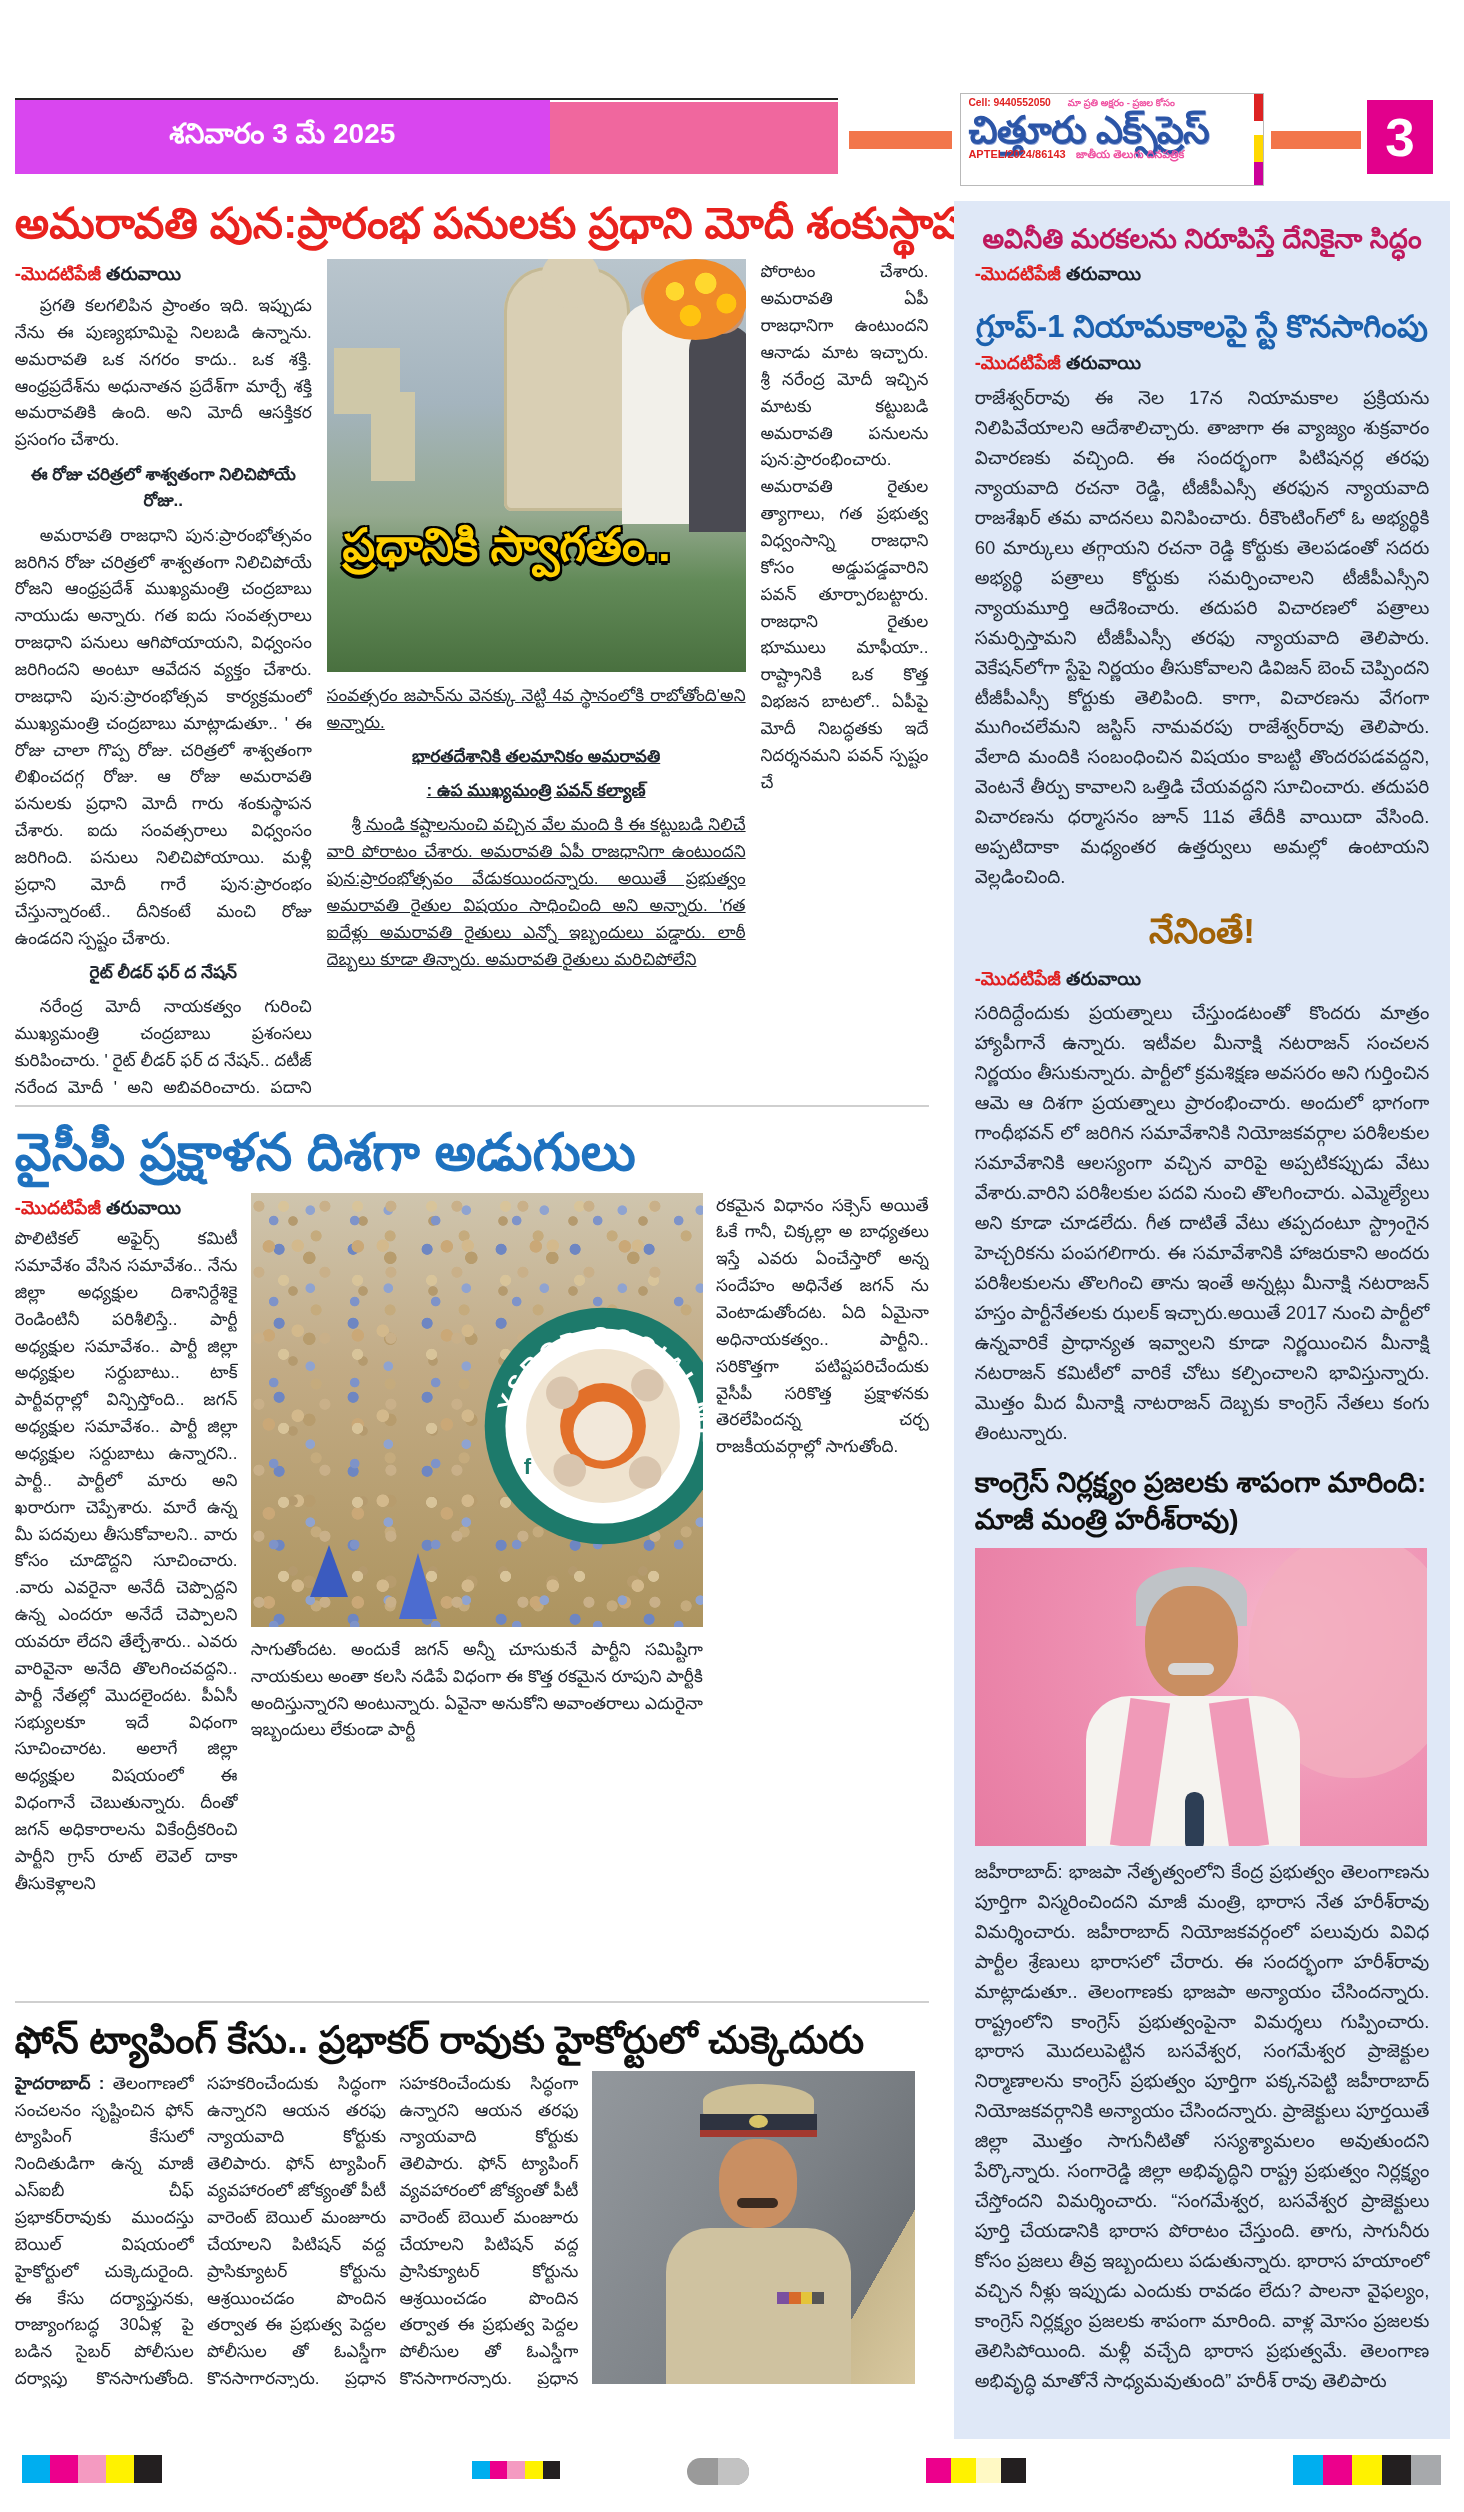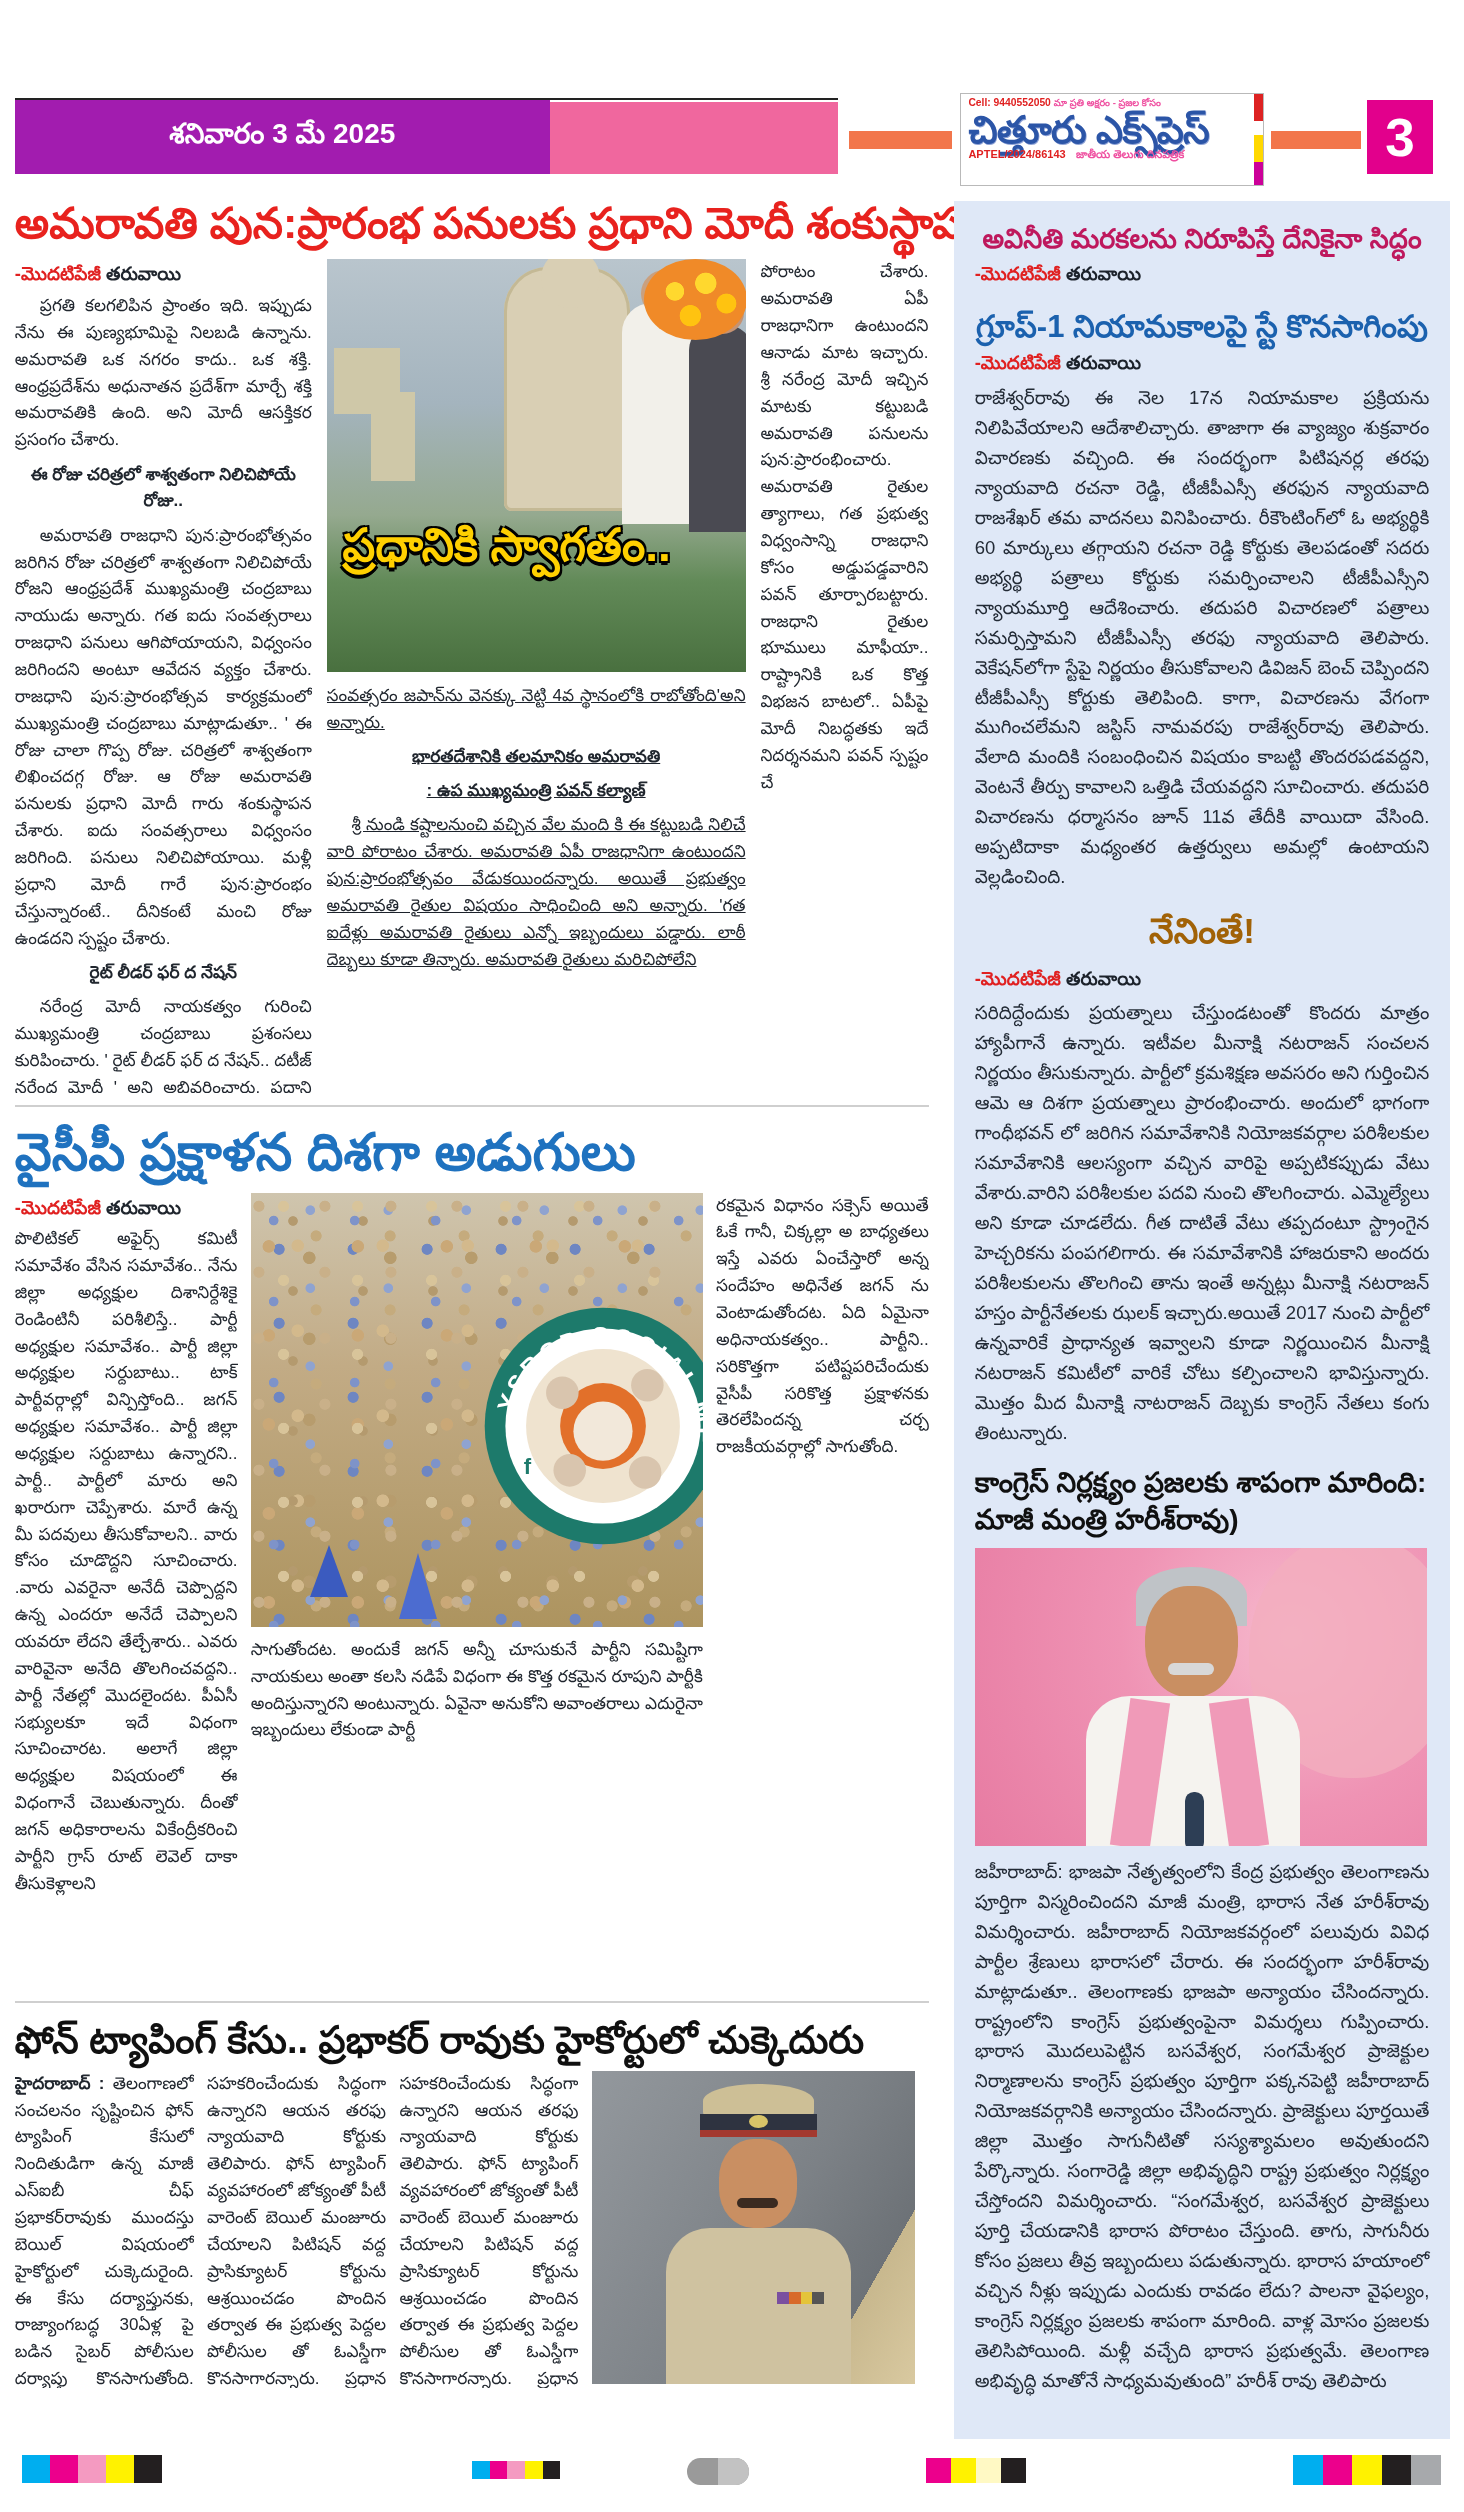--- a/index.html
+++ b/index.html
@@ -1,28 +1,28 @@
 <!DOCTYPE html>
 <html style="font-size:11.8px"><head>
 <meta charset="utf-8">
 <style>
   html,body{margin:0;padding:0;background:#e9e9e9;}
   .page{position:relative;width:1465px;height:2512px;background:#ffffff;margin:0 auto;
         font-family:"Liberation Sans","DejaVu Sans",sans-serif;color:#1c222b;overflow:hidden;}
   
   .hdr-line{position:absolute;left:14.8px;top:98px;width:823px;height:1.5px;background:#222;}
-  .date-chip{position:absolute;left:14.8px;top:100px;width:535px;height:74px;background:#a21caf;
+  .date-chip{position:absolute;left:14.8px;top:100px;width:535px;height:74px;background:#d946ef;
              color:#fff;font-size:28px;font-weight:bold;display:flex;align-items:center;justify-content:center;}
   .pink-band{position:absolute;left:550px;top:102px;width:288px;height:72px;background:#f0679e;}
   .dash{position:absolute;top:131px;height:17.7px;background:#f2764b;}
   .dash-left{left:849px;width:103px;}
   .dash-right{left:1271px;width:90px;}
   .masthead{position:absolute;left:960px;top:93px;width:304px;height:93px;background:#fff;
             border:1.5px solid #b9b9b9;box-sizing:border-box;padding:3px 7.4px 1.5px 7.4px;overflow:hidden;}
-  .mast-top{display:flex;gap:3px;align-items:baseline;}
+  .mast-top{display:flex;gap:17px;align-items:baseline;}
   .mast-cell{color:#e02020;font-size:10.3px;font-weight:bold;}
   .mast-slogan{color:#ef4fa0;font-size:9.6px;font-weight:bold;}
   .mast-title{color:#2b55a7;font-size:38px;font-weight:bold;line-height:1.02;letter-spacing:-0.7px;
               text-shadow:0.7px 0.7px 0 #8fa3d6;white-space:nowrap;}
   .mast-bottom{display:flex;gap:10.3px;align-items:baseline;margin-top:-1.5px;}
   .mast-reg{color:#e02020;font-size:11px;font-weight:bold;}
   .mast-slogan2{color:#ef4fa0;font-size:11px;font-weight:bold;}
   .mast-stripe{position:absolute;right:0;top:0;width:8.9px;height:100%;
                background:linear-gradient(#d22 0 30%,#fff 30% 45%,#ffd800 45% 75%,#c09 75% 100%);}
   .page-no{position:absolute;left:1367px;top:100px;width:66px;height:74px;background:#e2008c;color:#fff;

